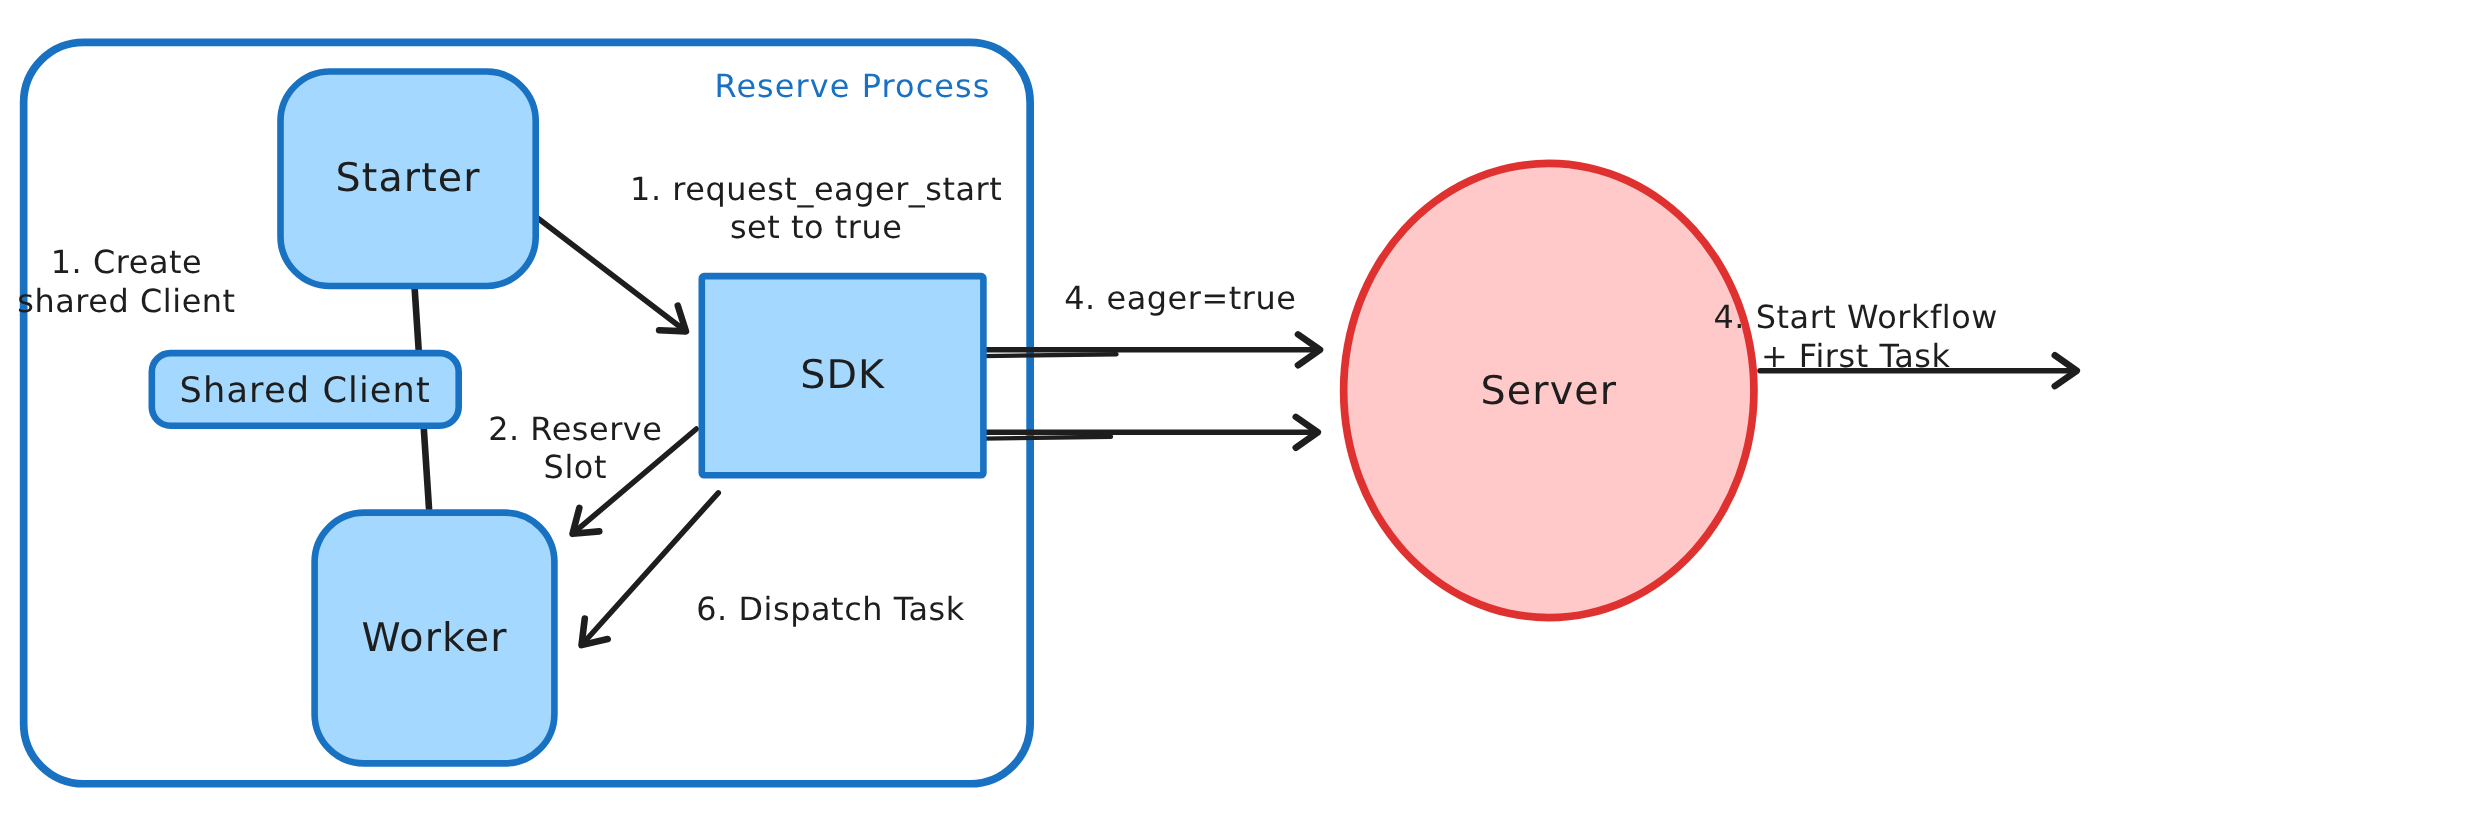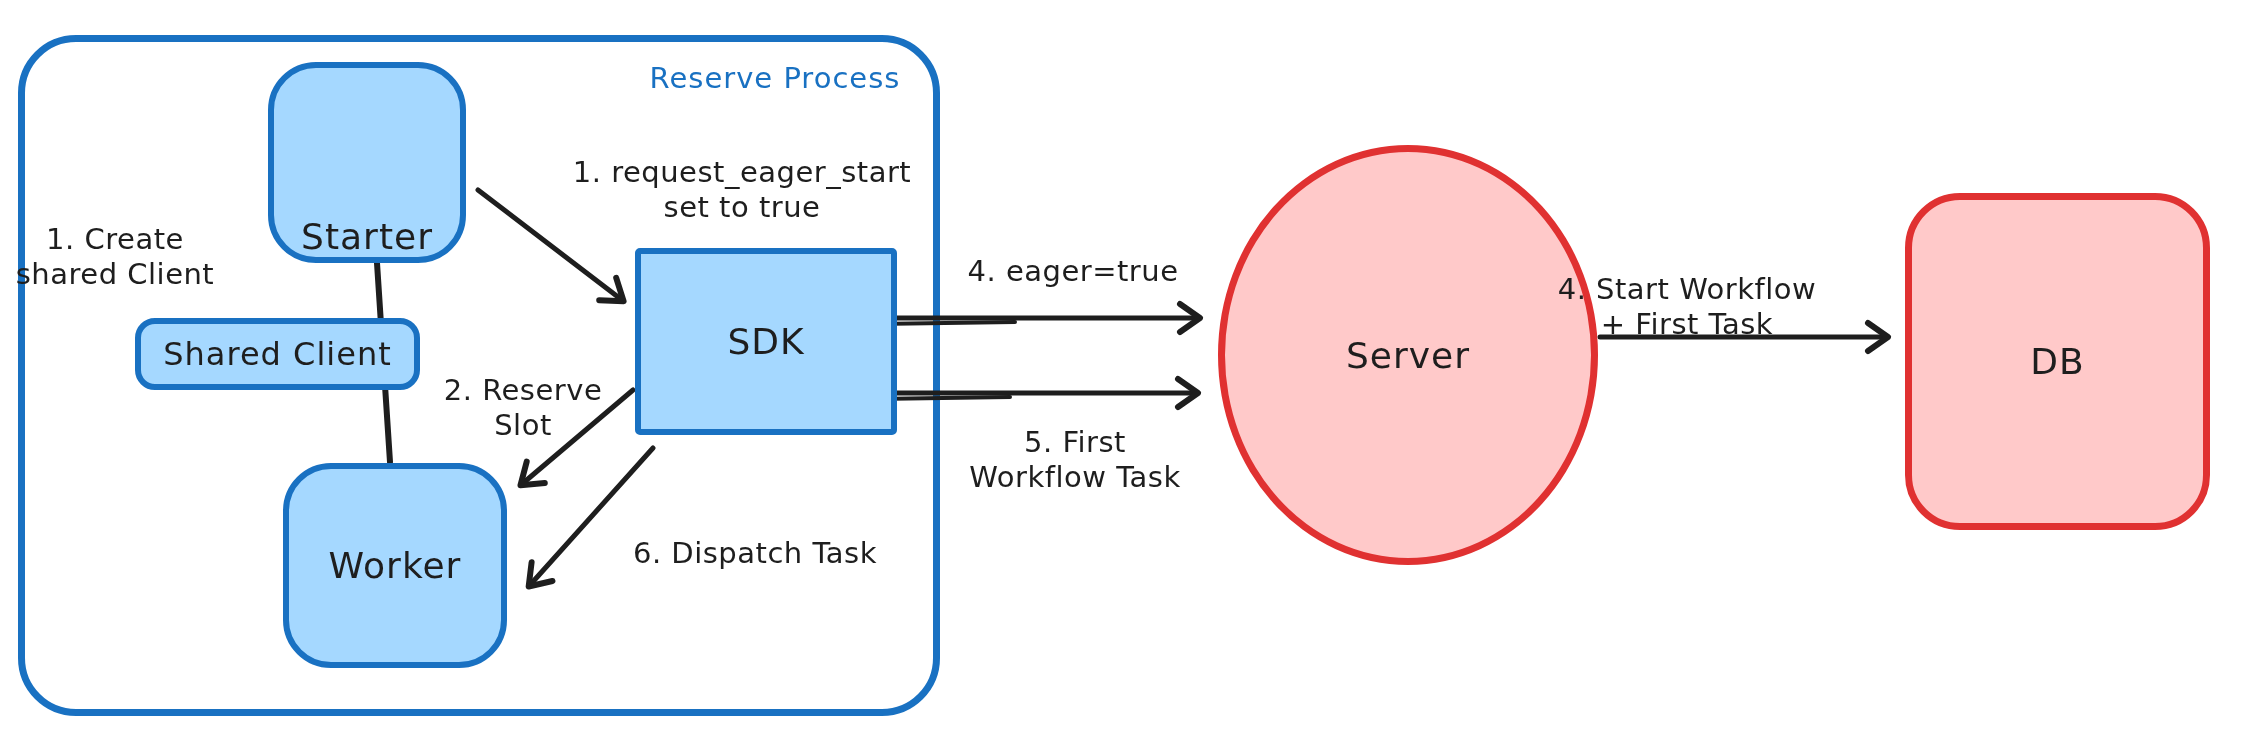--- a/index.html
+++ b/index.html
@@ -29,23 +29,23 @@
   #group-box{
     position:absolute;left:18px;top:35px;width:922px;height:681px;
     box-sizing:border-box;border:7px solid var(--blue-stroke);
     border-radius:58px;background:transparent;z-index:1;
   }
   #group-label{
     position:absolute;left:775px;top:78px;transform:translate(-50%,-50%);
     color:var(--blue-stroke);font-size:29px;letter-spacing:1px;white-space:nowrap;z-index:4;
   }
 
-  #node-starter{left:268px;top:62px;width:198px;height:201px;border-radius:48px;align-items:flex-end;}
+  #node-starter{left:252px;top:62px;width:238px;height:201px;border-radius:48px;}
   #node-shared-client{left:135px;top:318px;width:285px;height:72px;border-radius:20px;font-size:32px;}
-  #node-worker{left:283px;top:463px;width:224px;height:205px;border-radius:48px;}
+  #node-worker{left:283px;top:463px;width:224px;height:234px;border-radius:48px;}
   #node-sdk{left:635px;top:248px;width:262px;height:187px;border-radius:5px;}
   #node-server{left:1218px;top:145px;width:380px;height:420px;border-radius:50%;}
   #node-db{left:1905px;top:193px;width:305px;height:337px;border-radius:55px;}
 
   .anno{
     position:absolute;transform:translate(-50%,-50%);
     font-size:29px;line-height:1.22;text-align:center;
     white-space:pre-line;z-index:4;letter-spacing:0.5px;
   }
   #anno-create{left:115px;top:257px;}
@@ -98,30 +98,25 @@
   </div>
   <div class="node" id="node-worker">
     <span>Worker</span>
   </div>
   <div class="node" id="node-sdk">
     <span>SDK</span>
   </div>
   <div class="node red" id="node-server">
     <span>Server</span>
   </div>
-  <div class="node red" id="node-db">
-    <span>DB</span>
-  </div>
 
   <div class="anno" id="anno-create">1. Create
 shared Client</div>
   <div class="anno" id="anno-request">1. request_eager_start
 set to true</div>
   <div class="anno" id="anno-reserve">2. Reserve
 Slot</div>
   <div class="anno" id="anno-eager">4. eager=true</div>
-  <div class="anno" id="anno-first">5. First
-Workflow Task</div>
   <div class="anno" id="anno-dispatch">6. Dispatch Task</div>
   <div class="anno" id="anno-startwf">4. Start Workflow
 + First Task</div>
 
 </div>
 
 </body></html>

